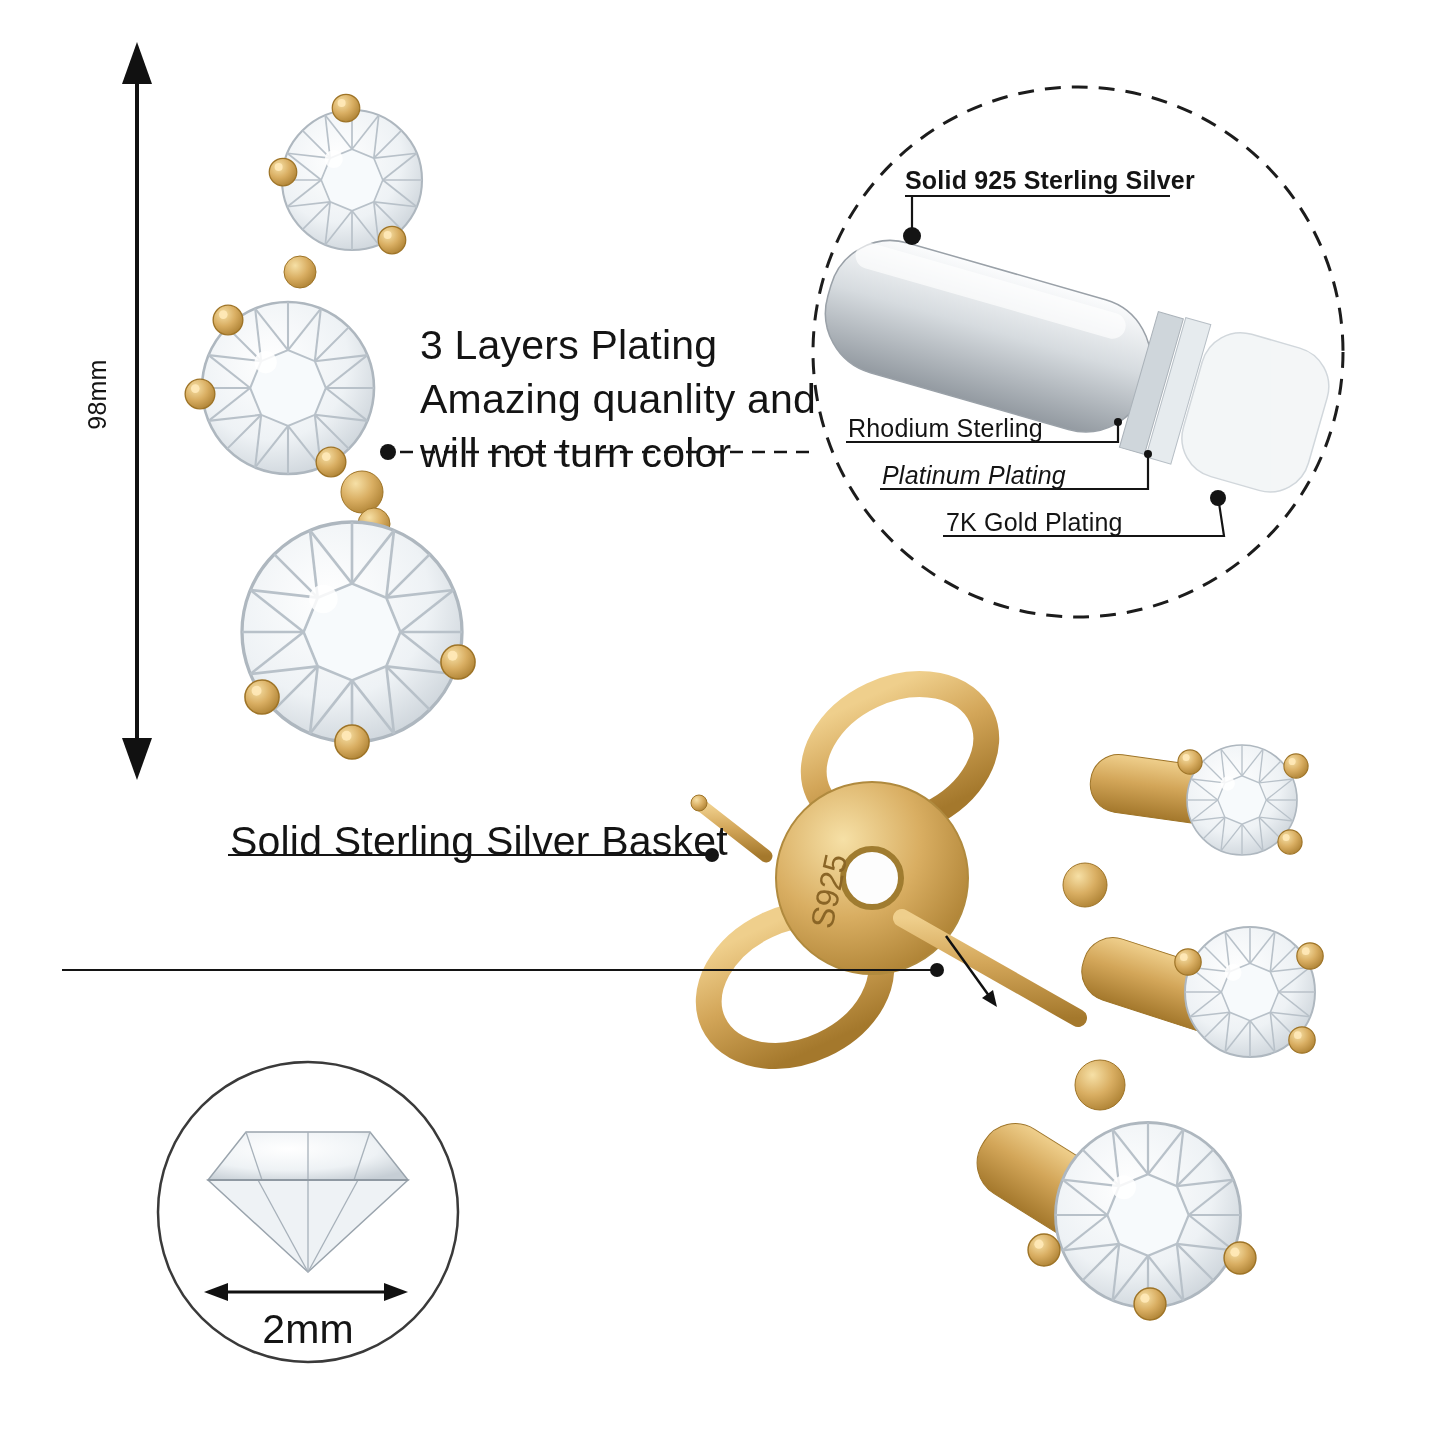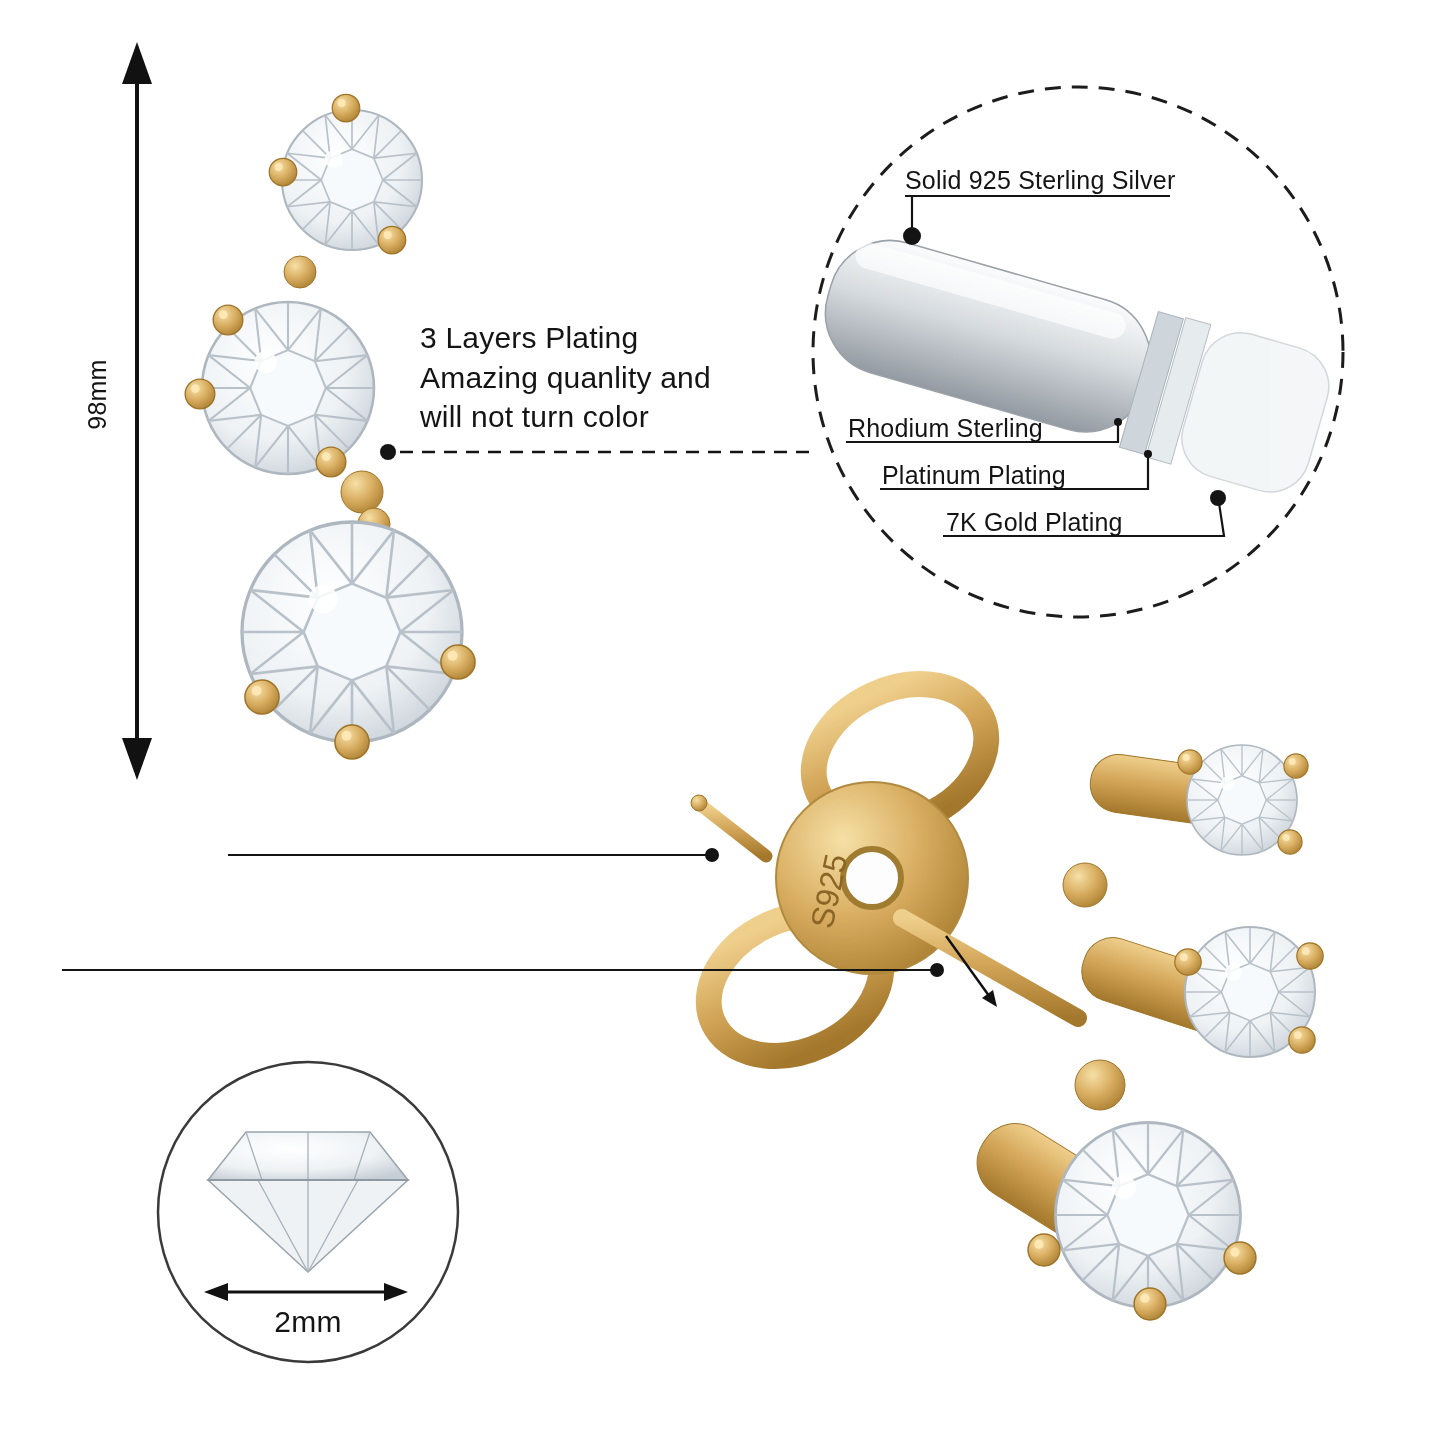--- a/index.html
+++ b/index.html
@@ -13,21 +13,21 @@
   }
   .art{position:absolute;left:0;top:0;width:1445px;height:1442px;}
   .label{
     position:absolute;
     white-space:pre-line;
     line-height:1.32;
     color:#141414;
     letter-spacing:0.2px;
   }
   .fs25{font-size:25px;}
-  .fs30{font-size:30px;}
+  .fs30{font-size:41px;}
   .rot90{transform:rotate(-90deg);transform-origin:center center;}
   .center{text-align:center;}
 </style>
 </head>
 <body>
 
 <div class="canvas">
 
   <svg class="art" viewBox="0 0 1445 1442">
     <defs>
@@ -216,23 +216,24 @@
       <circle cx="937" cy="970" r="7" fill="#141414"></circle>
     </g>
   </svg>
 
   <div class="label fs25 rot90" style="left:62px; top:378px;">98mm</div>
 
   <div class="label fs30" style="left:420px; top:318px;">3 Layers Plating
 Amazing quanlity and
 will not turn color</div>
 
-  <div class="label fs25" style="left:905px; top:164px;">Solid 925 Sterling Silver</div>
+  <div class="label fs25" style="left:905px; top:164px;font-weight:bold;">Solid 925 Sterling Silver</div>
   <div class="label fs25" style="left:848px; top:412px;">Rhodium Sterling</div>
-  <div class="label fs25" style="left:882px; top:459px;">Platinum Plating</div>
+  <div class="label fs25" style="left:882px; top:459px;font-style:italic;">Platinum Plating</div>
   <div class="label fs25" style="left:946px; top:506px;">7K Gold Plating</div>
 
+  <div class="label fs30" style="left:230px; top:814px;">Solid Sterling Silver Basket</div>
 
 
 
   <div class="label fs30 center" style="left:258px; top:1302px; width:100px;">2mm</div>
 
 </div>
 
 </body></html>

